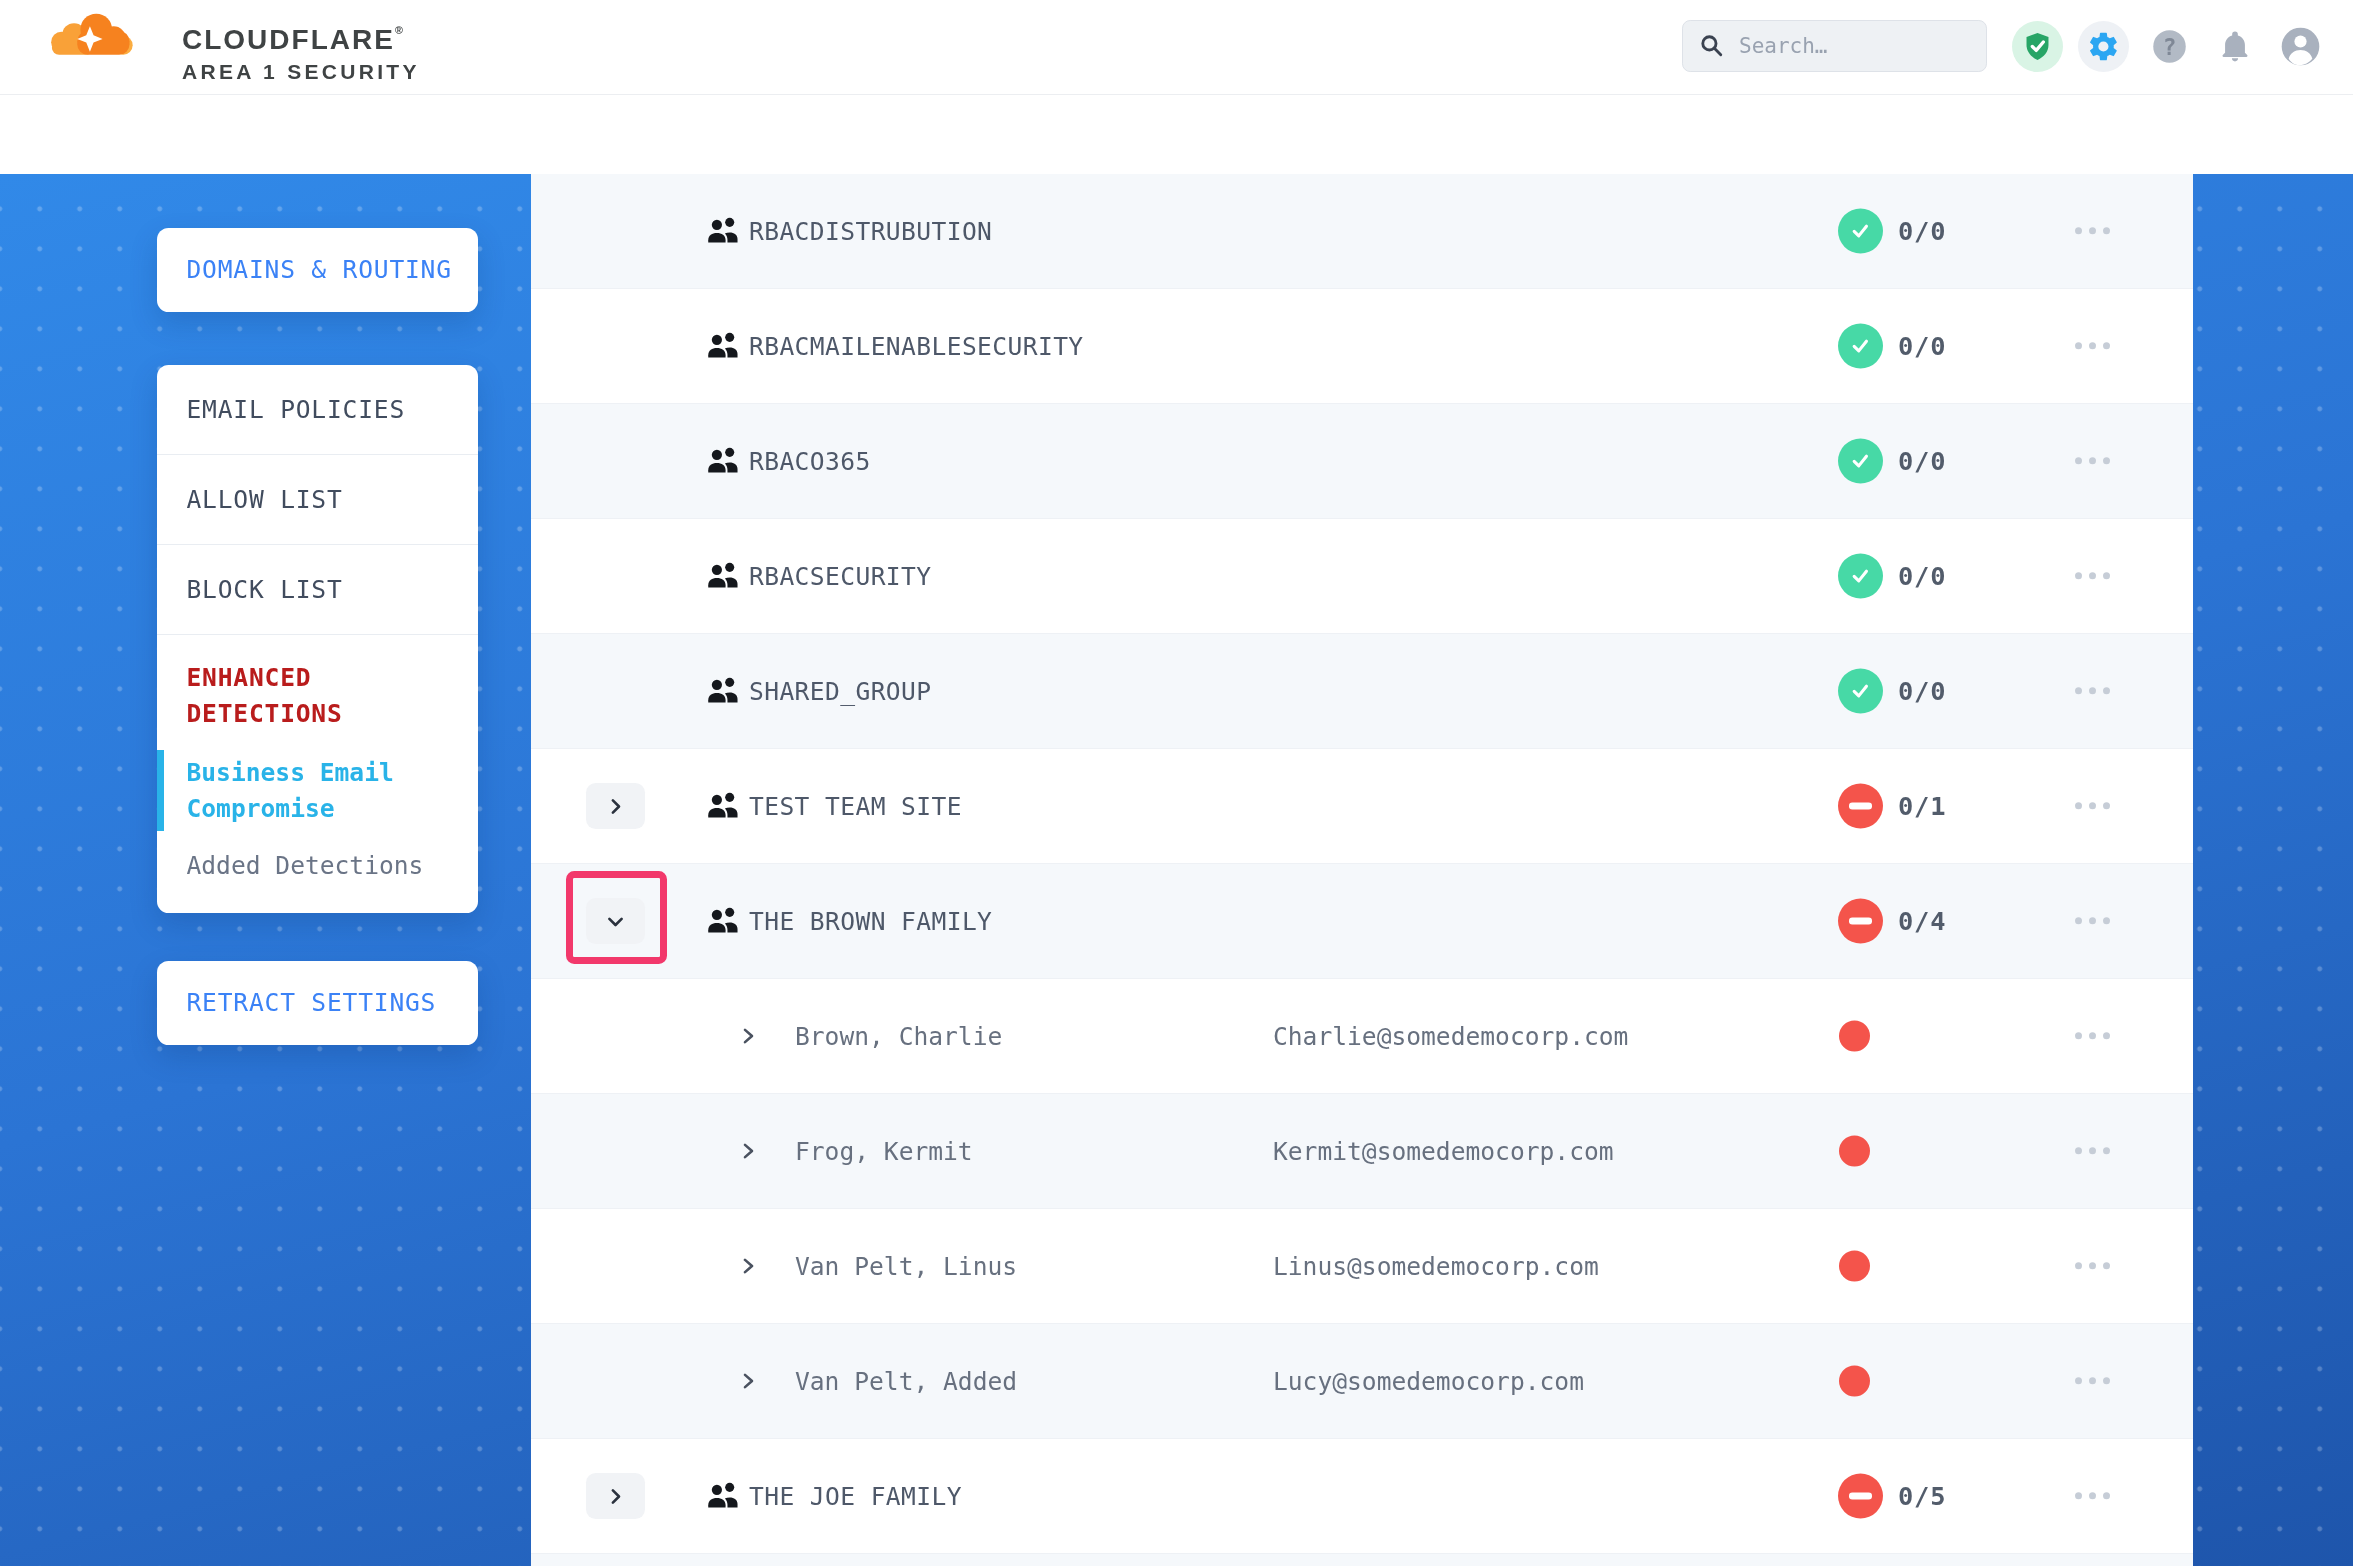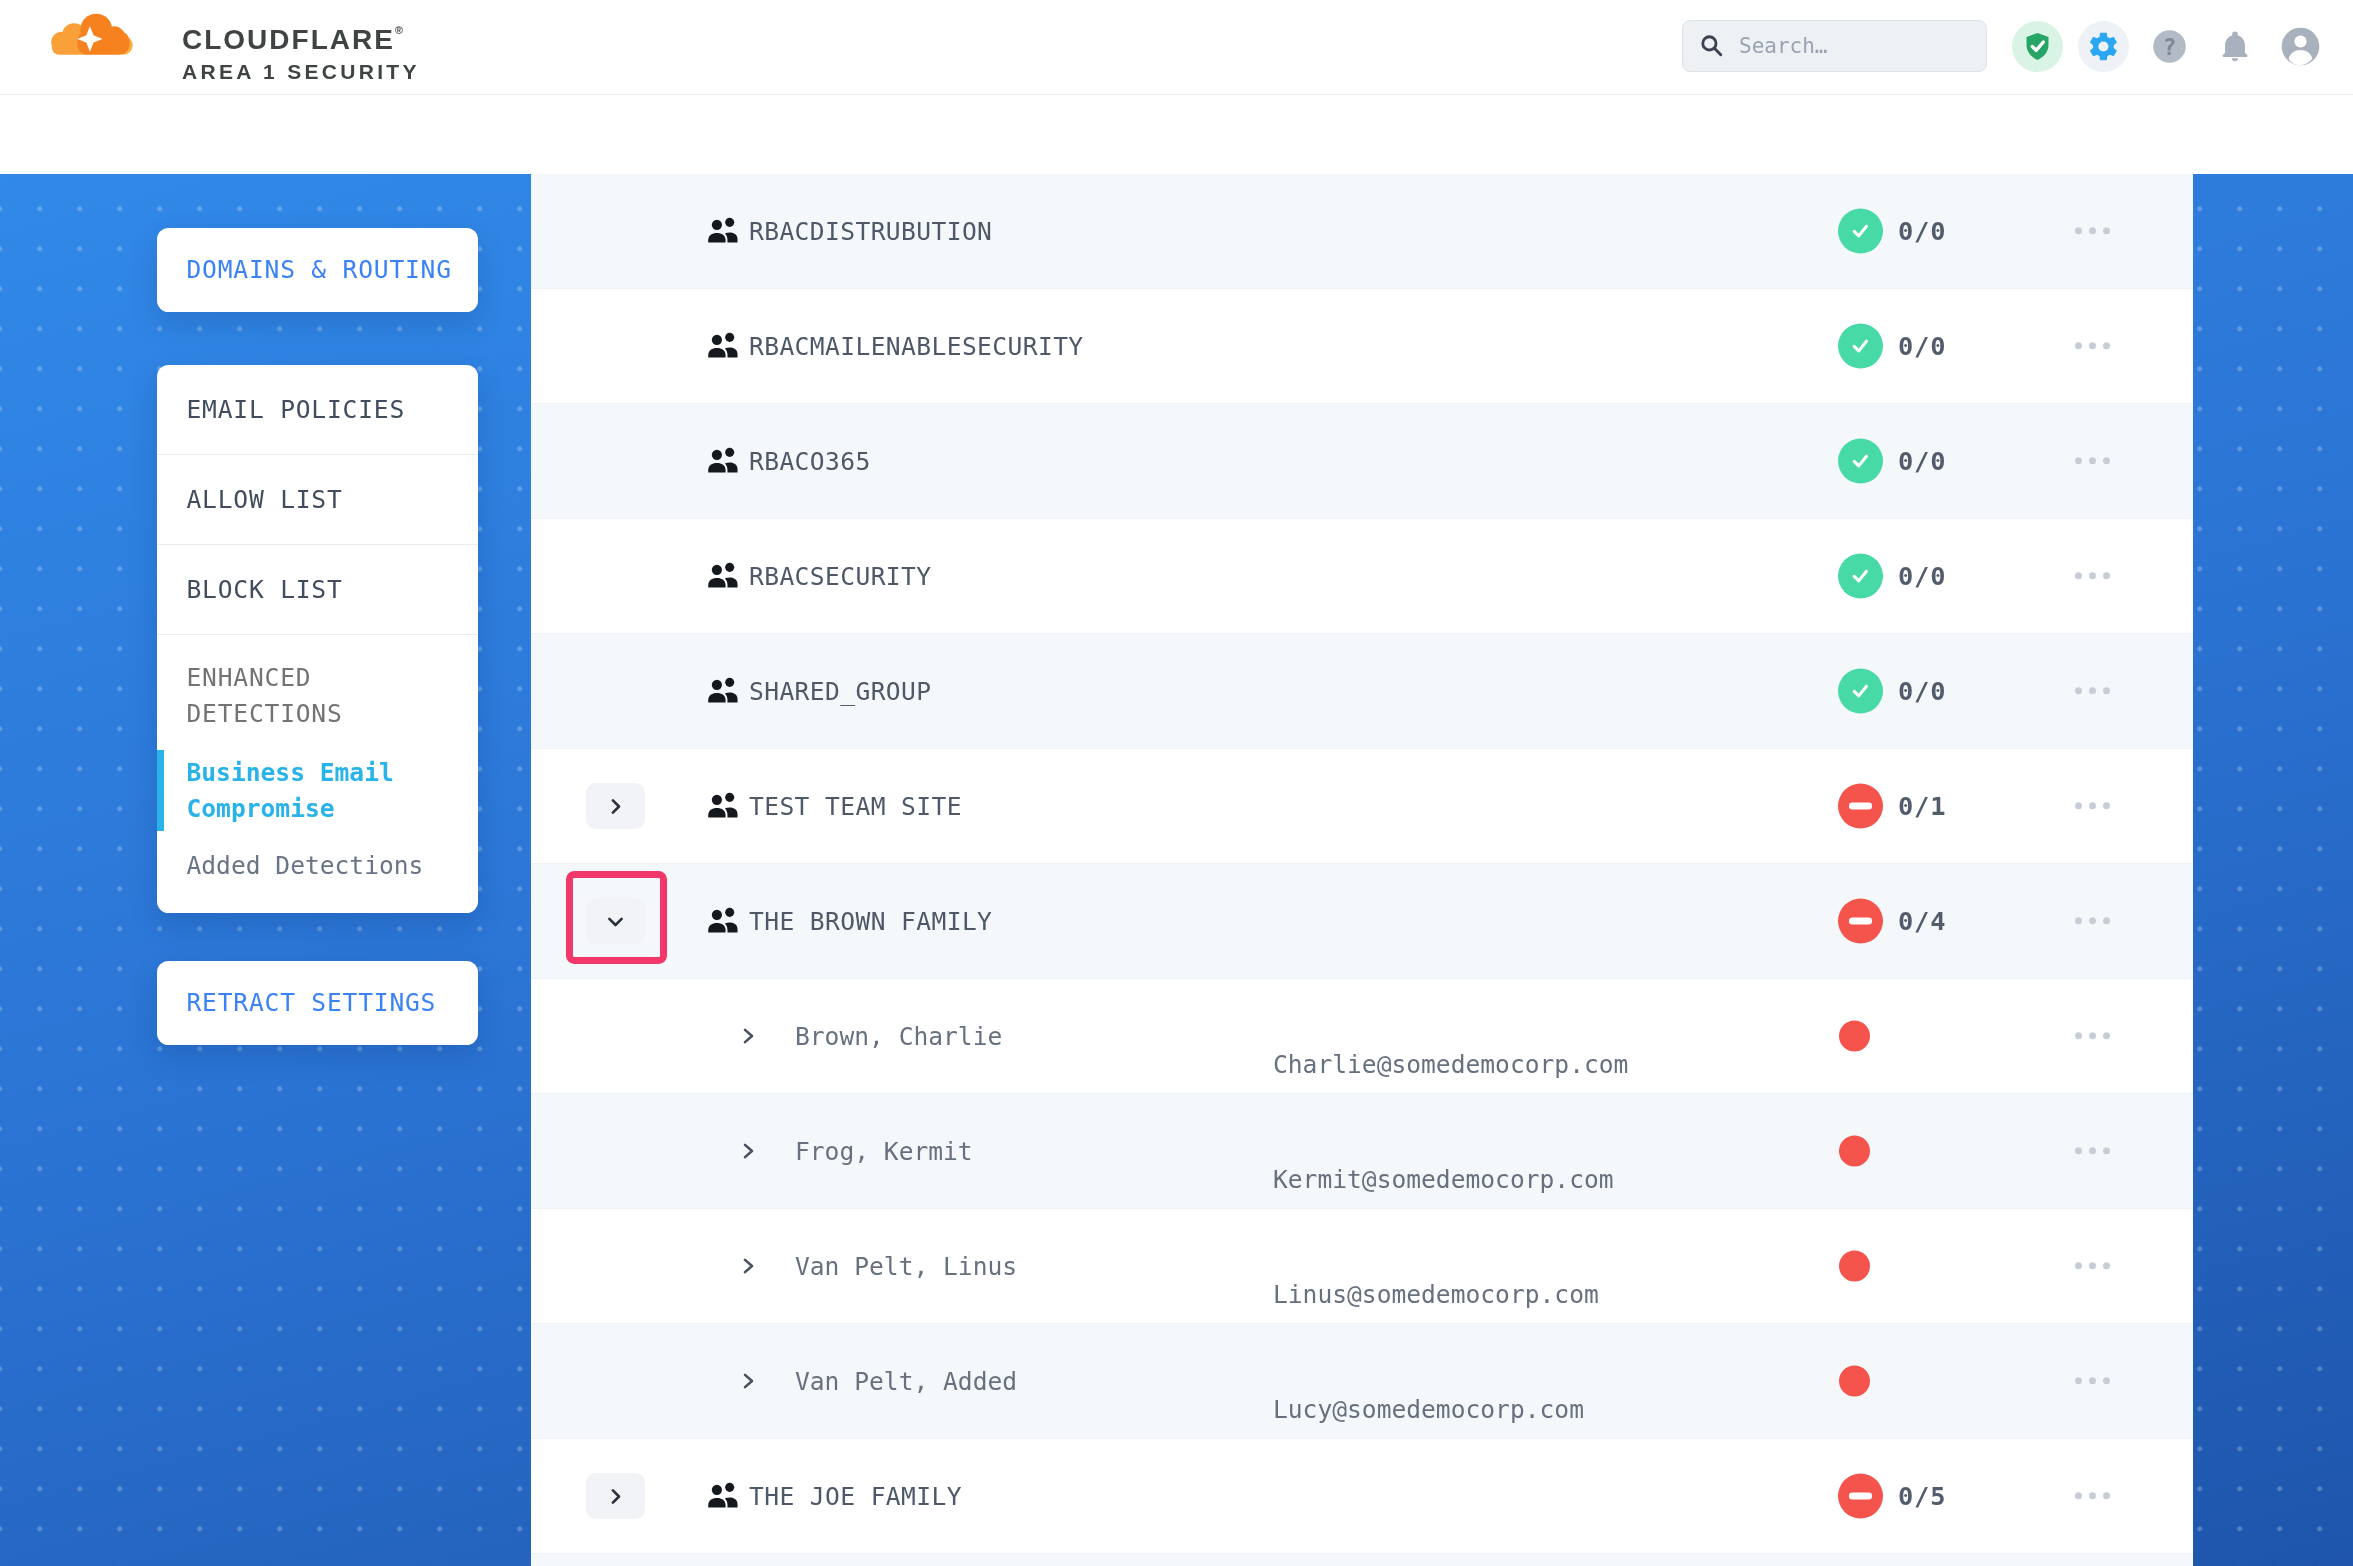--- a/index.html
+++ b/index.html
@@ -48,21 +48,21 @@
   .card{position:absolute;left:157px;width:321px;background:#fff;border-radius:11.5px;
         box-shadow:0 11.5px 28px rgba(12,48,110,.20);z-index:10;box-sizing:border-box;}
   .card-label{padding-left:29.5px;font-size:24.6px;color:#3b82f6;letter-spacing:0.8px;cursor:pointer;}
   #card-domains{top:228px;height:84px;}
   #card-domains .card-label{line-height:84px;}
   #card-retract{top:961px;height:84px;}
   #card-retract .card-label{line-height:84px;}
   #card-policies{top:365px;padding-bottom:0;}
   .sitem{height:89px;line-height:89px;padding-left:29.5px;font-size:24.6px;color:#414c5e;
          letter-spacing:0.8px;border-bottom:1.6px solid #e9edf2;cursor:pointer;}
-  .enh{padding:24.6px 29.5px 0 29.5px;font-size:24.6px;font-weight:400;color:#737373;
+  .enh{padding:24.6px 29.5px 0 29.5px;font-size:24.6px;font-weight:700;color:#b91c1c;
        letter-spacing:0.8px;line-height:36px;cursor:pointer;}
   .bec{position:relative;margin-top:23px;padding-left:29.5px;padding-right:40px;font-size:24.6px;
        font-weight:600;color:#29b3e8;line-height:36px;cursor:pointer;}
   .bec::before{content:'';position:absolute;left:0;top:-4.9px;bottom:-4.9px;width:7.4px;background:#29b3e8;}
   .added{margin-top:21px;padding:0 29.5px 29.5px 29.5px;font-size:24.6px;color:#6a7486;line-height:36px;cursor:pointer;}
 
   
   .panel{position:absolute;left:531px;top:174px;width:1662px;height:1393px;background:#fff;
          overflow:hidden;z-index:5;}
   .row{position:relative;height:115px;border-bottom:1.6px solid #eef1f5;box-sizing:border-box;background:#fff;}
@@ -77,21 +77,21 @@
   .gname{left:218px;font-size:24.6px;color:#4e5869;letter-spacing:0.4px;white-space:nowrap;}
   .badge{left:1307px;width:45px;height:45px;border-radius:50%;display:flex;align-items:center;justify-content:center;}
   .row.ok .badge{background:#47d9a6;}
   .row.blocked .badge{background:#f4544b;}
   .minusbar{width:23px;height:6.6px;border-radius:3.3px;background:#fff;}
   .count{left:1367px;font-size:25.4px;font-weight:600;color:#525c6b;letter-spacing:0.8px;}
   .dots{left:1544px;display:flex;gap:6.6px;cursor:pointer;}
   .dots i{width:7.4px;height:7.4px;border-radius:50%;background:#c6cdd7;}
   .mchev{left:207px;width:21px;height:21px;cursor:pointer;}
   .mname{left:264px;font-size:24.6px;color:#67707f;white-space:nowrap;}
-  .memail{left:742px;font-size:24.6px;color:#67707f;white-space:nowrap;margin-top:28px;}
+  .memail{left:742px;font-size:24.6px;color:#67707f;white-space:nowrap;}
   .mdot{left:1308px;width:31px;height:31px;border-radius:50%;background:#f4544b;}
 </style>
 </head>
 <body>
 
 <div id="app">
 
   <div class="header">
     <div class="logo">
       <svg class="cloud" viewBox="0 0 120 66">

